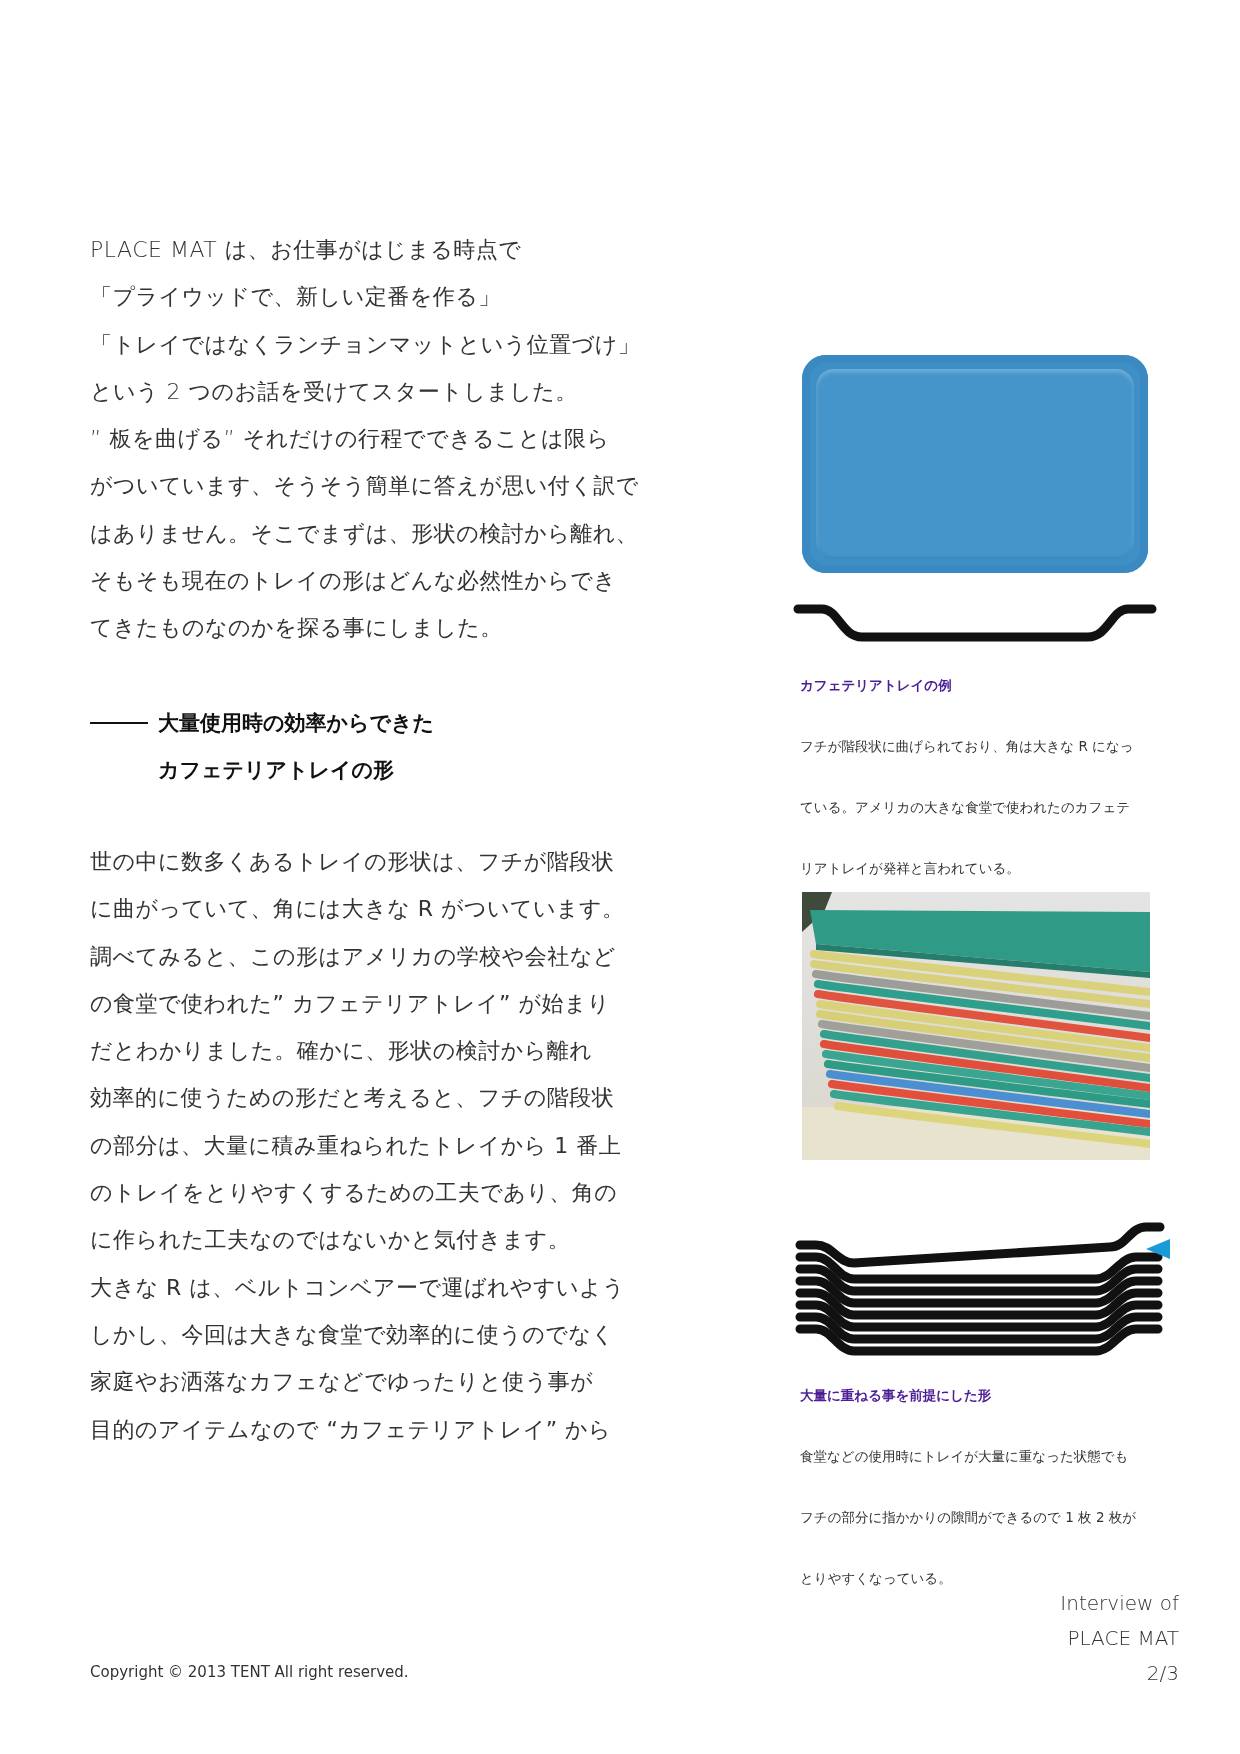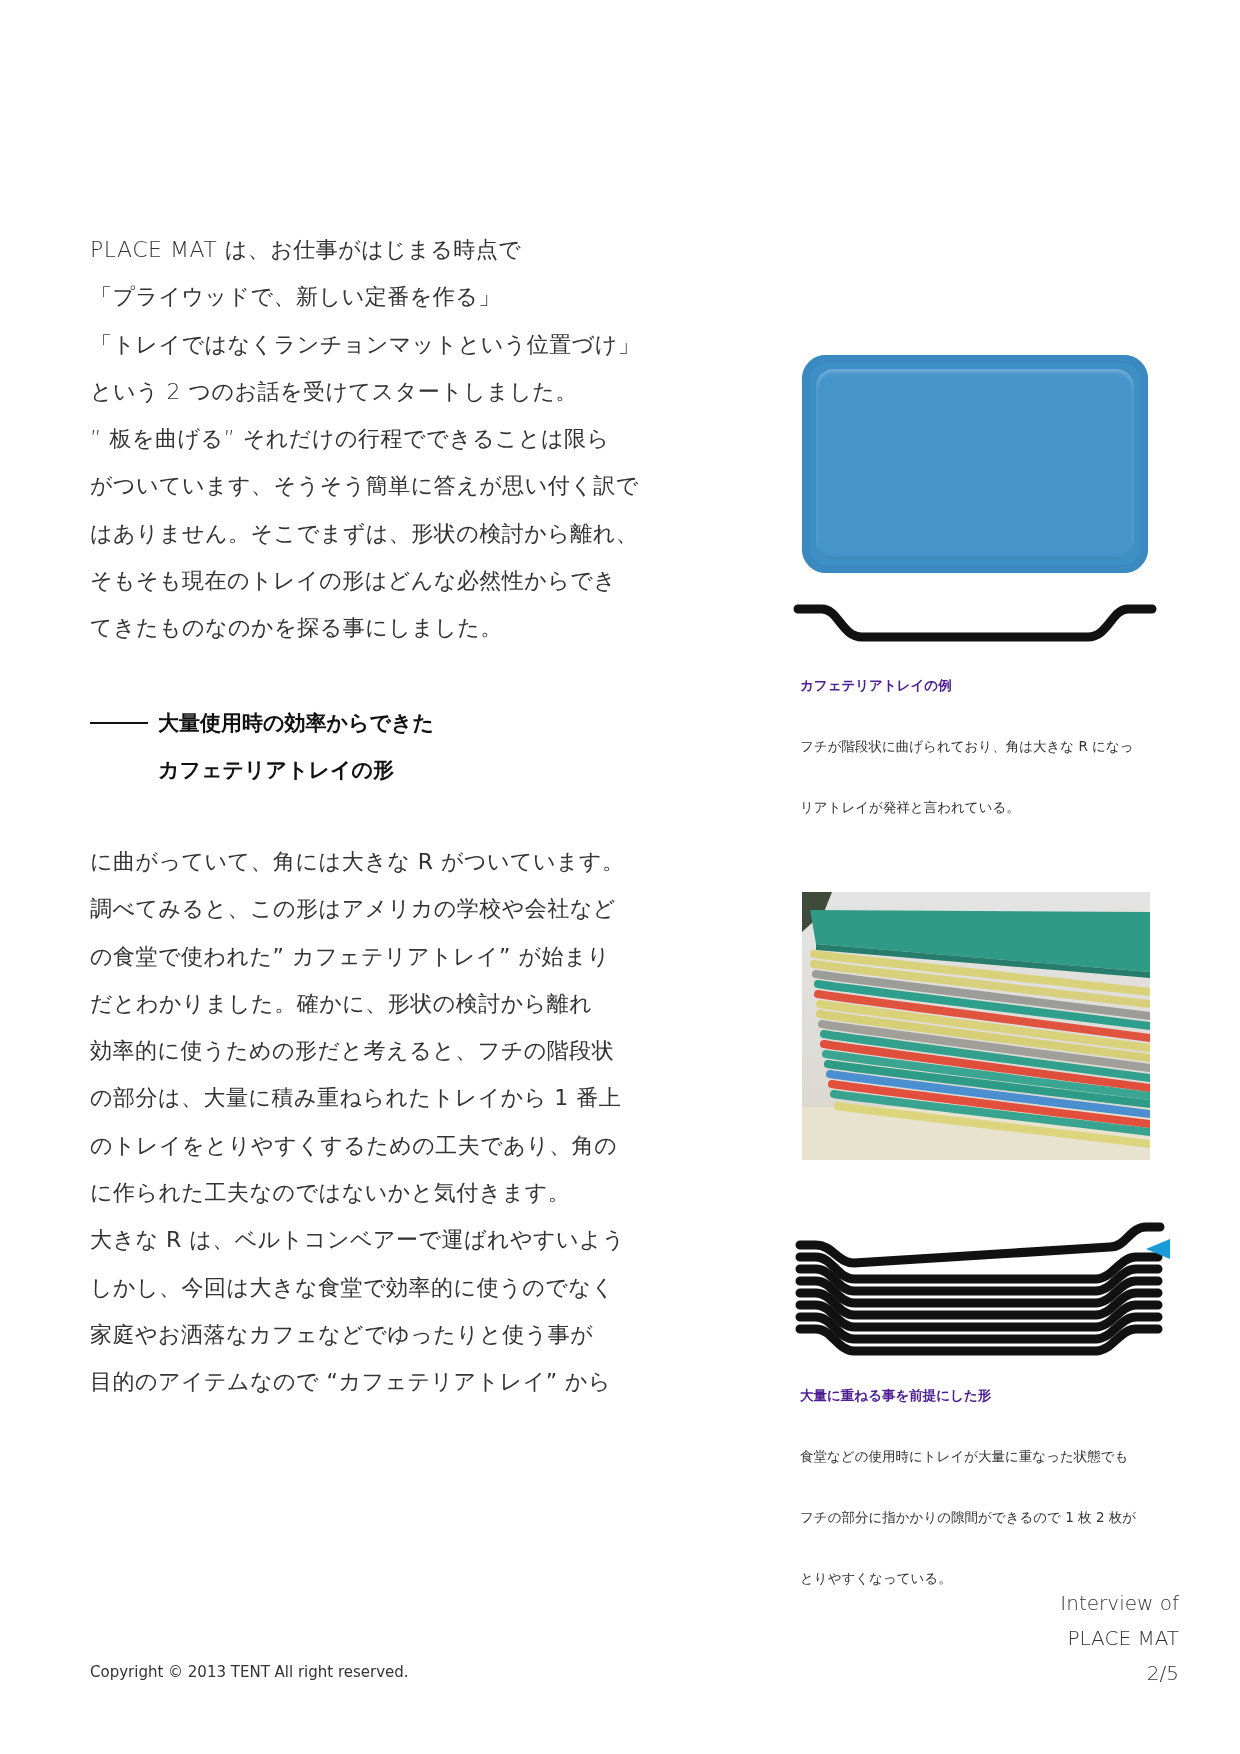--- a/index.html
+++ b/index.html
@@ -45,20 +45,21 @@
   <span class="ln">てきたものなのかを探る事にしました。</span>
 </div>
 
 <div class="abs heading">
   <div class="rule"></div>
   <div class="h1">大量使用時の効率からできた</div>
   <div class="h2">カフェテリアトレイの形</div>
 </div>
 
 <div class="abs body-text2">
+  <span class="ln">世の中に数多くあるトレイの形状は、フチが階段状</span>
   <span class="ln">に曲がっていて、角には大きな R がついています。</span>
   <span class="ln">調べてみると、この形はアメリカの学校や会社など</span>
   <span class="ln">の食堂で使われた” カフェテリアトレイ” が始まり</span>
   <span class="ln">だとわかりました。確かに、形状の検討から離れ</span>
   <span class="ln">効率的に使うための形だと考えると、フチの階段状</span>
   <span class="ln">の部分は、大量に積み重ねられたトレイから 1 番上</span>
   <span class="ln">のトレイをとりやすくするための工夫であり、角の</span>
   <span class="ln">に作られた工夫なのではないかと気付きます。</span>
   <span class="ln">大きな R は、ベルトコンベアーで運ばれやすいよう</span>
   <span class="ln">しかし、今回は大きな食堂で効率的に使うのでなく</span>
@@ -70,20 +71,21 @@
   <div class="inner"></div>
 </div>
 
 <svg class="abs" style="left:790px; top:595px;" width="370" height="60" viewBox="0 0 370 60">
   <path d="M8 14 L32 14 C48 14 52 42 72 42 L298 42 C318 42 322 14 338 14 L362 14" fill="none" stroke="#111" stroke-width="9" stroke-linecap="round" stroke-linejoin="round"></path>
 </svg>
 
 <div class="abs caption" style="top:672px;">
   <span class="cap-title">カフェテリアトレイの例</span>
   <span class="cap-line">フチが階段状に曲げられており、角は大きな R になっ</span>
+  <span class="cap-line">ている。アメリカの大きな食堂で使われたのカフェテ</span>
   <span class="cap-line">リアトレイが発祥と言われている。</span>
 </div>
 
 <div class="abs stack-photo" title="stacked colorful cafeteria trays photo">
   <svg width="348" height="268" viewBox="0 0 348 268">
     <defs>
       <linearGradient id="bg" x1="0" y1="0" x2="0" y2="1">
         <stop offset="0" stop-color="#e4e4e4"></stop>
         <stop offset="1" stop-color="#d9d6cc"></stop>
       </linearGradient>
@@ -134,14 +136,14 @@
   <span class="cap-title">大量に重ねる事を前提にした形</span>
   <span class="cap-line">食堂などの使用時にトレイが大量に重なった状態でも</span>
   <span class="cap-line">フチの部分に指かかりの隙間ができるので 1 枚 2 枚が</span>
   <span class="cap-line">とりやすくなっている。</span>
 </div>
 
 <div class="abs footer-left">Copyright © 2013 TENT All right reserved.</div>
 <div class="abs footer-right">
   <span>Interview of</span>
   <span>PLACE MAT</span>
-  <span>2/5</span>
+  <span>2/3</span>
 </div>
 
 </body></html>

